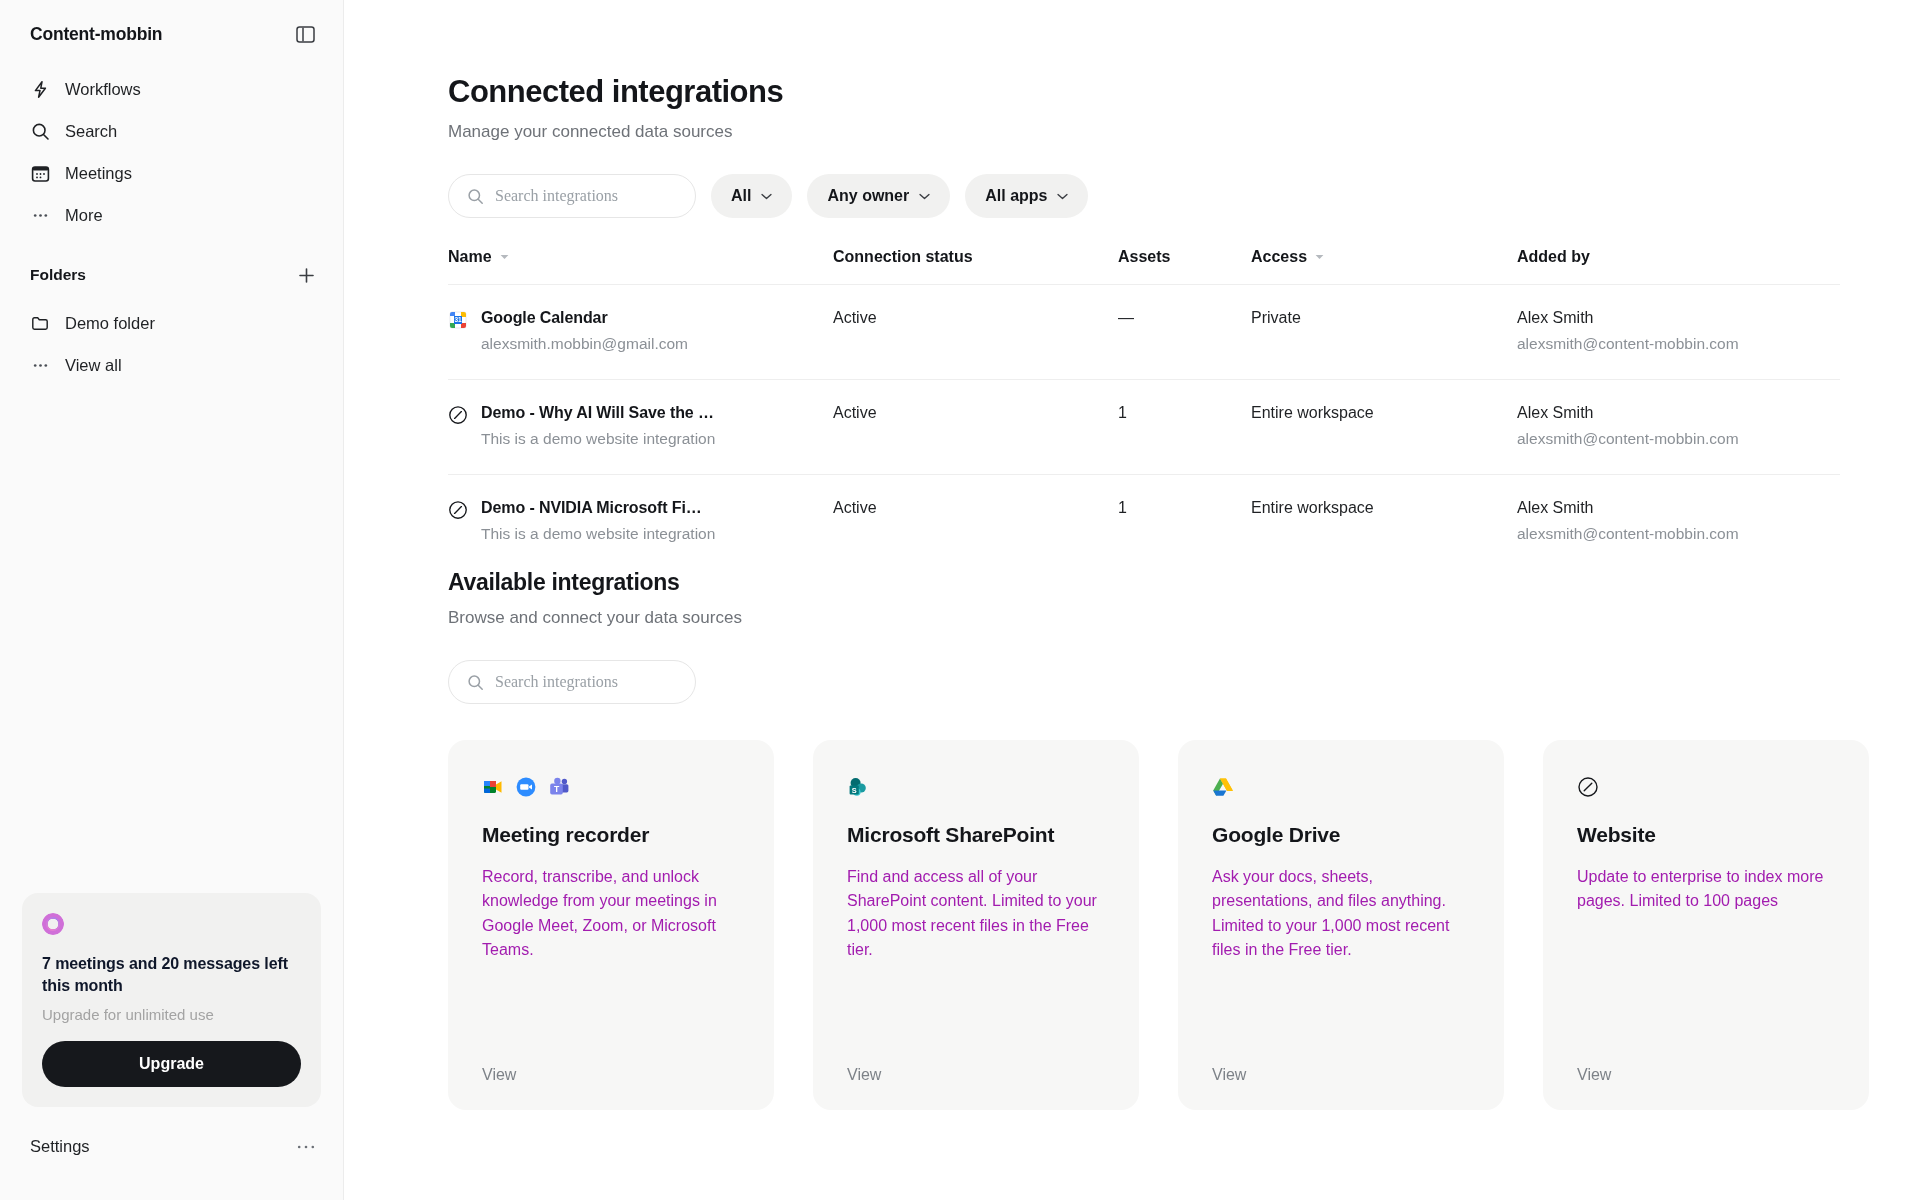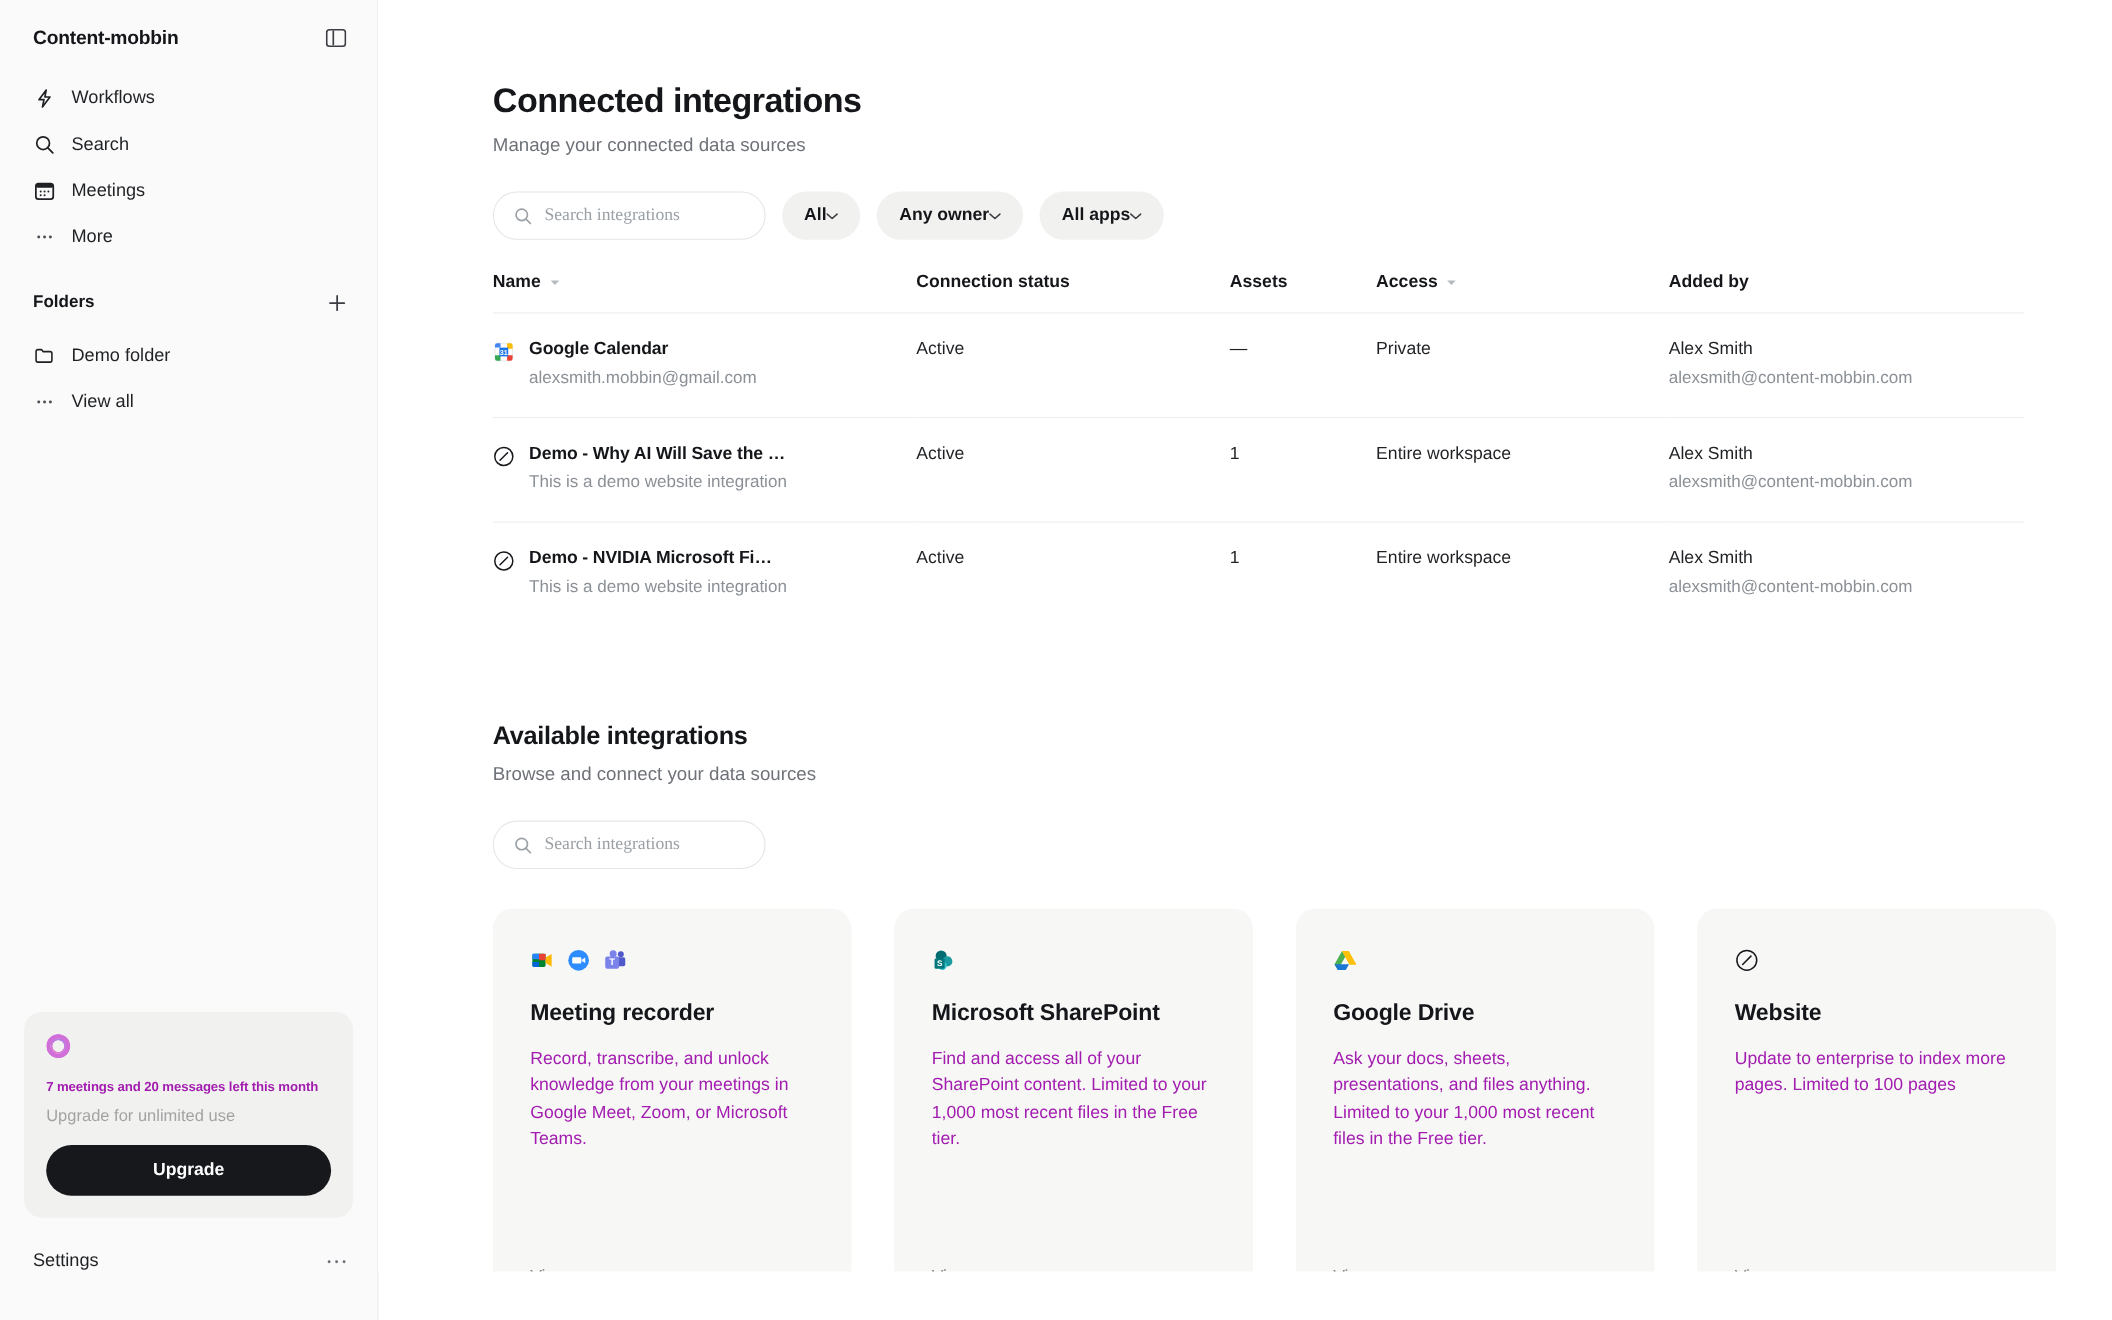--- a/index.html
+++ b/index.html
@@ -53,21 +53,21 @@
     padding: 20px 20px 20px 20px;
   }
   .upgrade-ring {
     width: 22px; height: 22px; border-radius: 50%;
     border: 4px solid #d06fd8;
     background: conic-gradient(from 200deg, #e87fd0, #b07ce8, #e87fd0);
     -webkit-mask: radial-gradient(circle, transparent 5px, #000 5.5px);
             mask: radial-gradient(circle, transparent 5px, #000 5.5px);
     margin-bottom: 18px;
   }
-  .upgrade-title { font-size: 12px; font-weight: 700; line-height: 1.38; color: #a21caf; letter-spacing: -0.1px; }
+  .upgrade-title { font-size: 16px; font-weight: 700; line-height: 1.38; color: #0f172a; letter-spacing: -0.1px; }
   .upgrade-sub { font-size: 15px; color: #a3a3a3; margin-top: 9px; }
   .upgrade-btn {
     margin-top: 18px; width: 100%; height: 46px;
     background: #16181c; color: #ffffff;
     border: none; border-radius: 999px;
     font-size: 16px; font-weight: 700; cursor: pointer;
     font-family: "Liberation Sans", sans-serif;
   }
 
   .sb-bottom {
@@ -86,21 +86,21 @@
   .page-sub { font-size: 17px; color: #6e7278; margin-top: 12px; }
 
   .filters { display: flex; align-items: center; gap: 15px; margin-top: 32px; }
   .search-box {
     width: 248px; height: 44px; border: 1px solid #e6e6e6; border-radius: 999px;
     display: flex; align-items: center; gap: 11px; padding: 0 18px; background: #fff;
   }
   .search-ph { font-size: 16px; color: #9aa0a6; font-family: Liberation Serif, serif; }
   .pill {
     height: 44px; border-radius: 999px; background: #f1f1f0;
-    display: flex; align-items: center; padding: 0 20px;
+    display: flex; align-items: center; gap: 10px; padding: 0 20px;
     font-size: 16px; font-weight: 700; color: #14161a; cursor: pointer;
   }
   .chev { width: 11px; height: 7px; flex: 0 0 11px; display: block; }
 
   table.integrations { width: 1392px; border-collapse: collapse; margin-top: 30px; }
   table.integrations th {
     text-align: left; font-size: 16px; font-weight: 700; color: #14161a;
     padding: 0 0 18px 0; white-space: nowrap;
   }
   .th-inner { display: inline-flex; align-items: center; gap: 8px; cursor: pointer; }
@@ -116,21 +116,21 @@
   .col-access { width: 266px; margin-left: 36px; }
   .col-addedby { width: 323px; }
   .name-cell { display: flex; align-items: flex-start; gap: 13px; }
   .name-ico { width: 20px; height: 20px; flex: 0 0 20px; margin-top: 1px; }
   .name-main { font-size: 16px; font-weight: 700; color: #14161a; letter-spacing: -0.1px; }
   .name-sub { font-size: 15.5px; color: #8b9096; margin-top: 8px; }
   .muted { color: #8b9096; font-size: 15.5px; margin-top: 8px; }
   .plain { font-size: 16px; color: #1f2124; }
 
   h2.section-title { font-size: 23px; font-weight: 700; letter-spacing: -0.3px; color: #14161a; }
-  .avail-wrap { margin-top: 86px; }
+  .avail-wrap { }
   .avail-sub { font-size: 17px; color: #6e7278; margin-top: 12px; }
 
   .cards { display: flex; gap: 39px; margin-top: 36px; }
   .card {
     width: 326px; flex: 0 0 326px; min-height: 370px;
     background: #f7f7f6; border-radius: 18px;
     padding: 34px 34px 0 34px;
     display: flex; flex-direction: column;
     cursor: pointer;
   }

